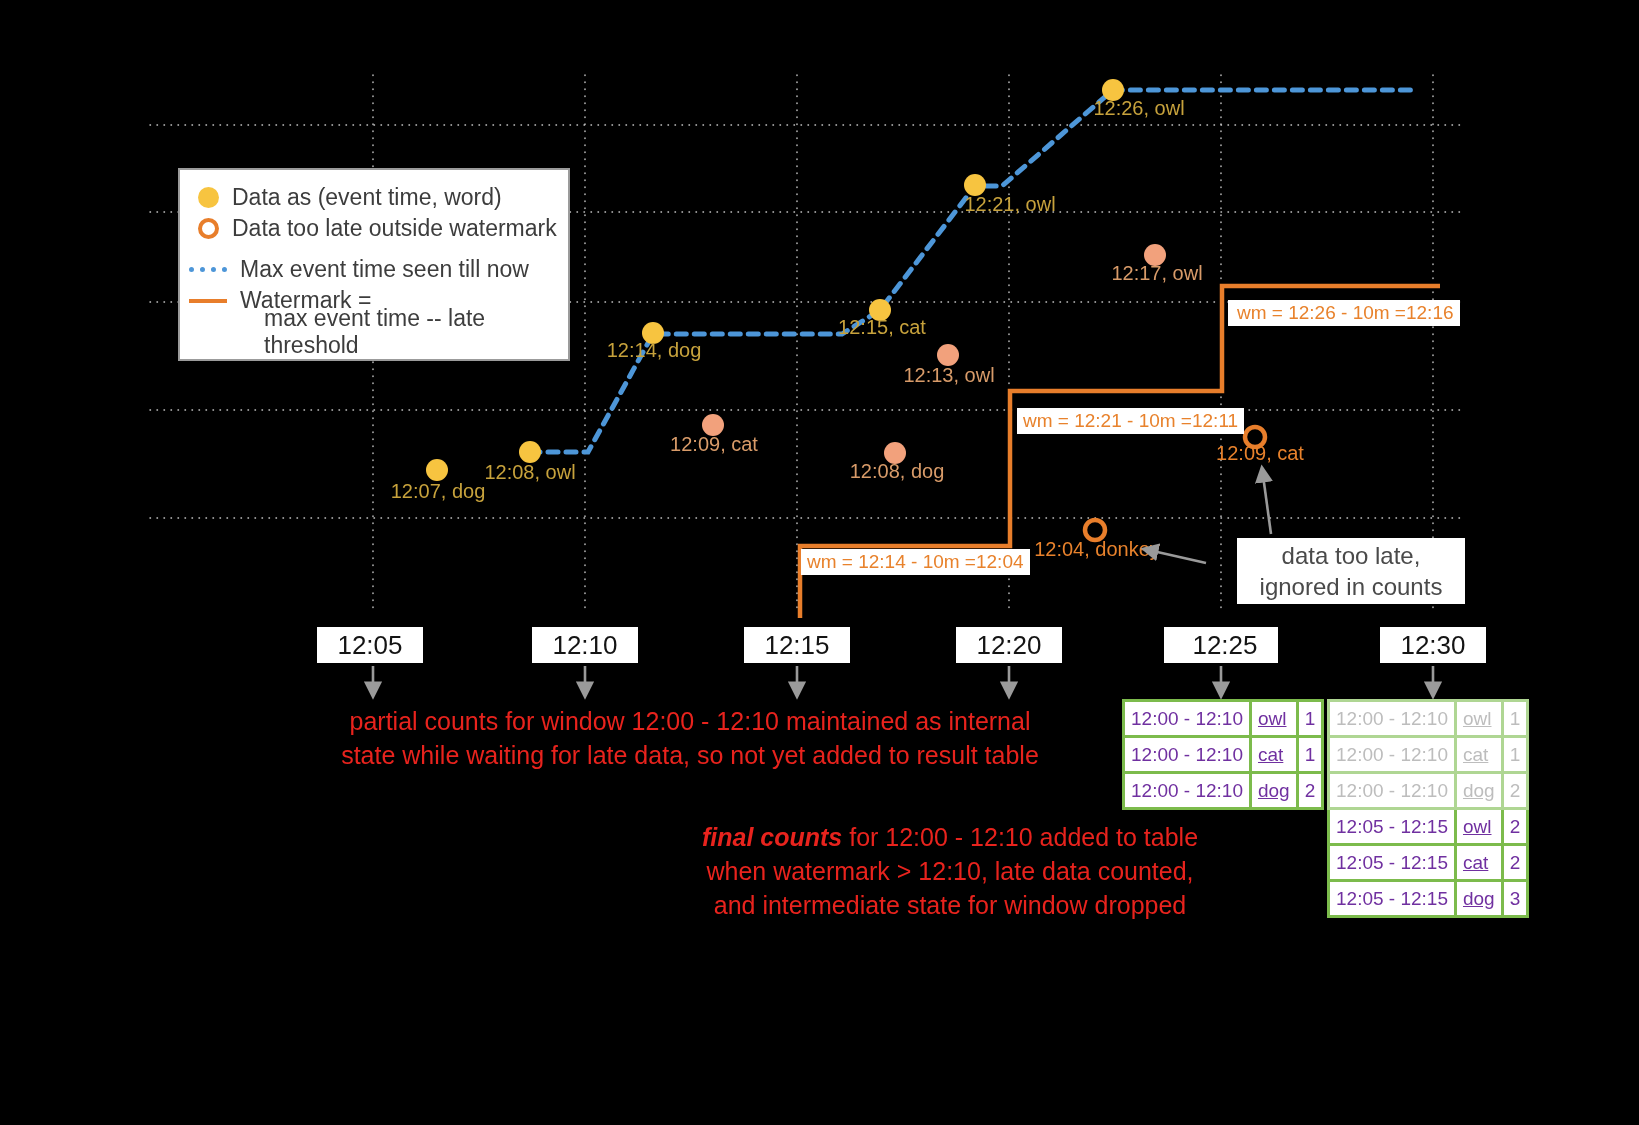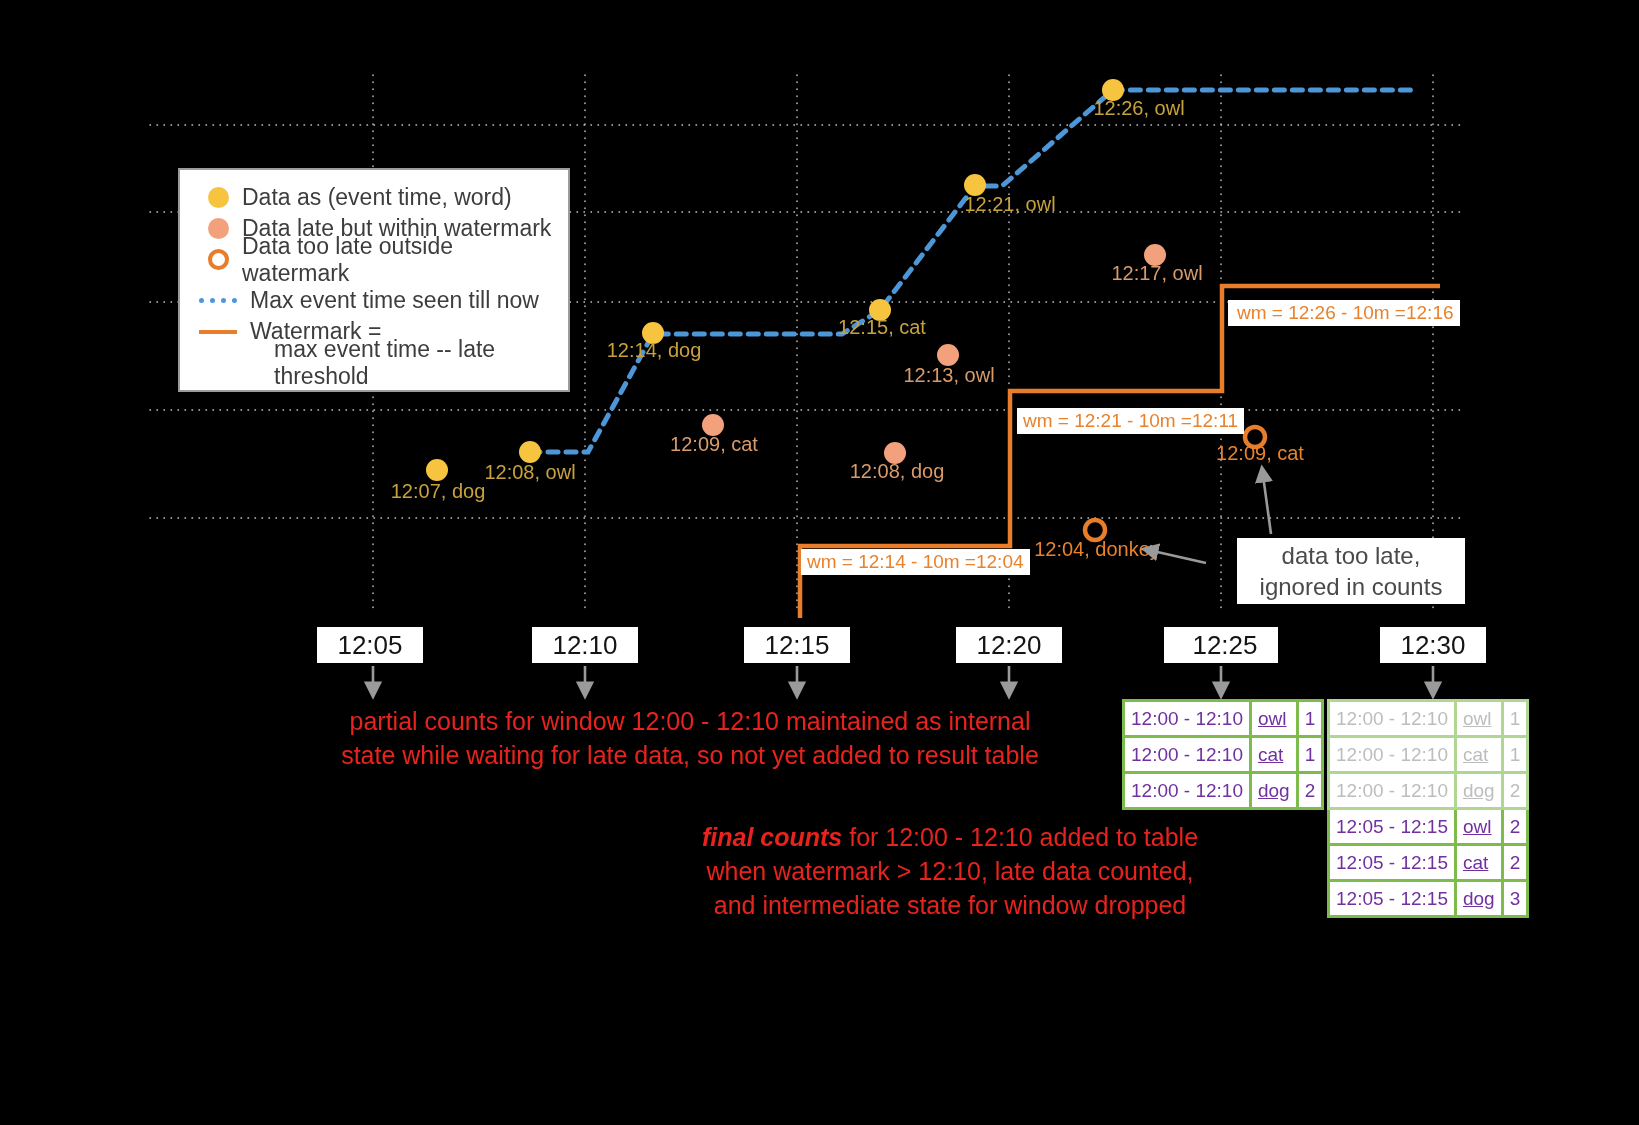--- a/index.html
+++ b/index.html
@@ -11,21 +11,21 @@
 
   
   .lbl text { font-size:20px; text-anchor:middle; font-family:"Liberation Sans",sans-serif; }
   .lbl-event text   { fill:#C7A23C; }
   .lbl-late text    { fill:#D89B69; }
   .lbl-toolate text { fill:#E8822C; }
 
   
   .legend {
     position:absolute; left:178px; top:168px; width:392px; box-sizing:border-box;
-    background:#fff; border:2px solid #9b9b9b; padding:12px 10px 12px 14px;
+    background:#fff; border:2px solid #9b9b9b; padding:12px 10px 12px 4px;
     color:#3d3d3d; font-size:23px;
   }
   .lg-row { display:flex; align-items:center; height:31px; gap:13px; }
   .lg-gap { height:10px; }
   .dot { width:21px; height:21px; border-radius:50%; flex:0 0 auto; margin-left:14px; }
   .dot-event { background:#F7C440; }
   .dot-late  { background:#F2A17C; }
   .dot-ring  { width:13px; height:13px; border:4px solid #E87E2B; background:#fff; }
   .line-sample { width:38px; height:0; flex:0 0 auto; margin-left:5px; }
   .blue-dotted  { border-top:5px dotted #4D96D8; }
@@ -152,24 +152,20 @@
       <line x1="1271" y1="534" x2="1262" y2="468" marker-end="url(#arr)"></line>
     </g>
   </svg>
 
   <div class="legend">
     <div class="lg-row">
       <span class="dot dot-event"></span>
       <span>Data as (event time, word)</span>
     </div>
     <div class="lg-row">
-      <span class="dot dot-late"></span>
-      <span>Data late but within watermark</span>
-    </div>
-    <div class="lg-row">
       <span class="dot dot-ring"></span>
       <span>Data too late outside watermark</span>
     </div>
     <div class="lg-gap"></div>
     <div class="lg-row">
       <span class="line-sample blue-dotted"></span>
       <span>Max event time seen till now</span>
     </div>
     <div class="lg-row">
       <span class="line-sample orange-solid"></span>

